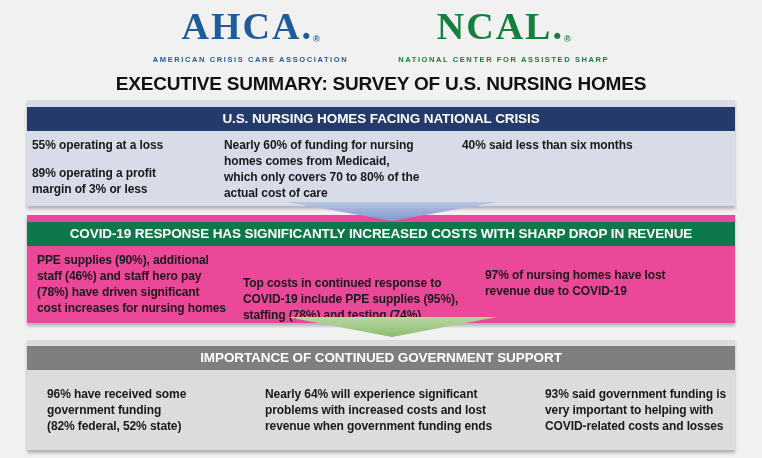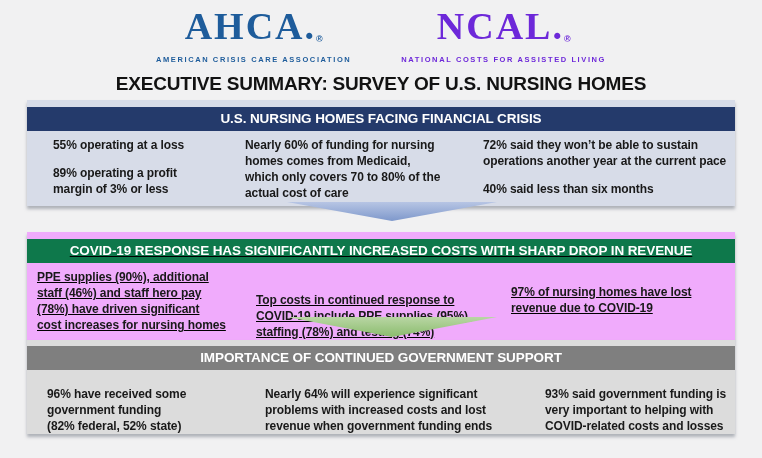--- a/index.html
+++ b/index.html
@@ -14,49 +14,49 @@
   
   .logos { display:flex; justify-content:center; align-items:flex-start; gap:50px; padding-top:9px; }
   .logo { text-align:center; }
   .logo .big {
     font-family:"Liberation Serif","DejaVu Serif",serif;
     font-weight:bold; font-size:38px; line-height:34px; letter-spacing:2px;
   }
   .logo .reg { font-size:9px; letter-spacing:0; display:inline-block; transform:translateY(3px); font-family:"Liberation Sans",sans-serif; }
   .logo .tagline { font-size:7.5px; font-weight:bold; letter-spacing:1.6px; margin-top:2px; }
   .ahca { color:#1e5c9b; }
-  .ncal { color:#6d28d9; }
+  .ncal { color:#15803d; }
 
   
   .title {
     text-align:center; font-size:19px; font-weight:bold; color:#121212;
     letter-spacing:-0.2px; margin-top:9px;
   }
 
   
   .panel {
     position:absolute; left:27px; width:708px;
     box-shadow:0 3px 3px rgba(110,116,128,0.5);
   }
   .p1 { top:100px; height:106px; background:#d7dce8; }
-  .p2 { top:232px; height:108px; background:#f0abfc;text-decoration:underline; }
-  .p3 { top:340px; height:94px; background:#dcdcdc; }
+  .p2 { top:215px; height:108px; background:#ec4899; }
+  .p3 { top:340px; height:110px; background:#dcdcdc; }
 
   .bar {
     margin-top:7px; height:24px; line-height:24px;
     text-align:center; color:#ffffff; font-weight:bold; font-size:13.5px;
     letter-spacing:-0.1px;
   }
   .p1 .bar { background:#243a6b; }
   .p2 .bar { background:#0e784b; }
   .p3 .bar { background:#7f7f7f; margin-top:6px; }
 
   .cols { display:grid; }
-  .p1 .cols { grid-template-columns:180px 226px 1fr; column-gap:12px; padding:6px 4px 0 26px; }
-  .p2 .cols { grid-template-columns:206px 242px 1fr; column-gap:13px; padding:6px 12px 0 10px; }
+  .p1 .cols { grid-template-columns:180px 226px 1fr; column-gap:12px; padding:6px 4px 0 5px; }
+  .p2 .cols { grid-template-columns:206px 242px 1fr; padding:6px 12px 0 10px; }
   .p3 .cols { grid-template-columns:188px 250px 1fr; column-gap:30px; padding:16px 4px 0 20px; }
 
   .p2 .colB { margin-top:23px; }
   .p2 .colC { margin-top:15px; }
 
   p.stat {
     margin:0 0 12px 0;
     font-size:12px; font-weight:bold; color:#191919;
     line-height:16px; letter-spacing:-0.1px;
     white-space:pre;
@@ -74,43 +74,41 @@
 </head>
 <body>
 
 <div class="logos">
   <div class="logo ahca">
     <div class="big"><span>AHCA.</span><span class="reg">®</span></div>
     <div class="tagline">AMERICAN CRISIS CARE ASSOCIATION</div>
   </div>
   <div class="logo ncal">
     <div class="big"><span>NCAL.</span><span class="reg">®</span></div>
-    <div class="tagline">NATIONAL COSTS FOR ASSISTED LIVING</div>
+    <div class="tagline">NATIONAL CENTER FOR ASSISTED SHARP</div>
   </div>
 </div>
 
 <div class="title">EXECUTIVE SUMMARY: SURVEY OF U.S. NURSING HOMES</div>
 
 <section class="panel p1">
-  <div class="bar">U.S. NURSING HOMES FACING FINANCIAL CRISIS</div>
+  <div class="bar">U.S. NURSING HOMES FACING NATIONAL CRISIS</div>
   <div class="cols">
     <div class="colA">
       <p class="stat">55% operating at a loss</p>
       <p class="stat">89% operating a profit
 margin of 3% or less</p>
     </div>
     <div class="colB">
       <p class="stat">Nearly 60% of funding for nursing
 homes comes from Medicaid,
 which only covers 70 to 80% of the
 actual cost of care</p>
     </div>
     <div class="colC">
-      <p class="stat">72% said they won’t be able to sustain
-operations another year at the current pace</p>
       <p class="stat">40% said less than six months</p>
     </div>
   </div>
 </section>
 
 <div class="arrow arrow-blue"></div>
 
 <section class="panel p2">
   <div class="bar">COVID-19 RESPONSE HAS SIGNIFICANTLY INCREASED COSTS WITH SHARP DROP IN REVENUE</div>
   <div class="cols">

